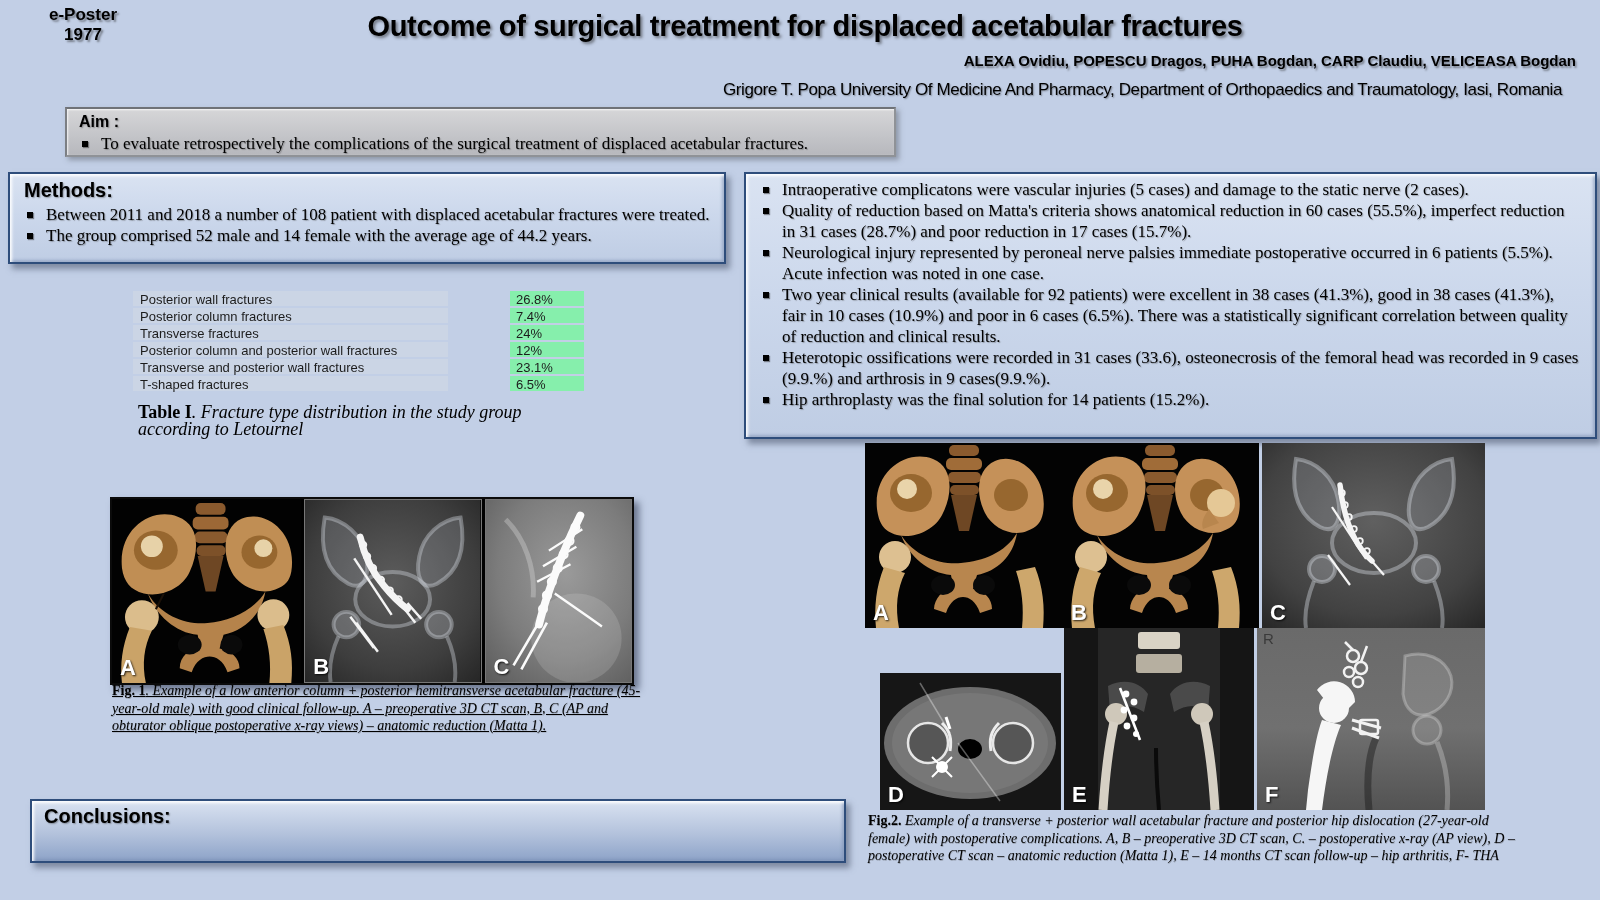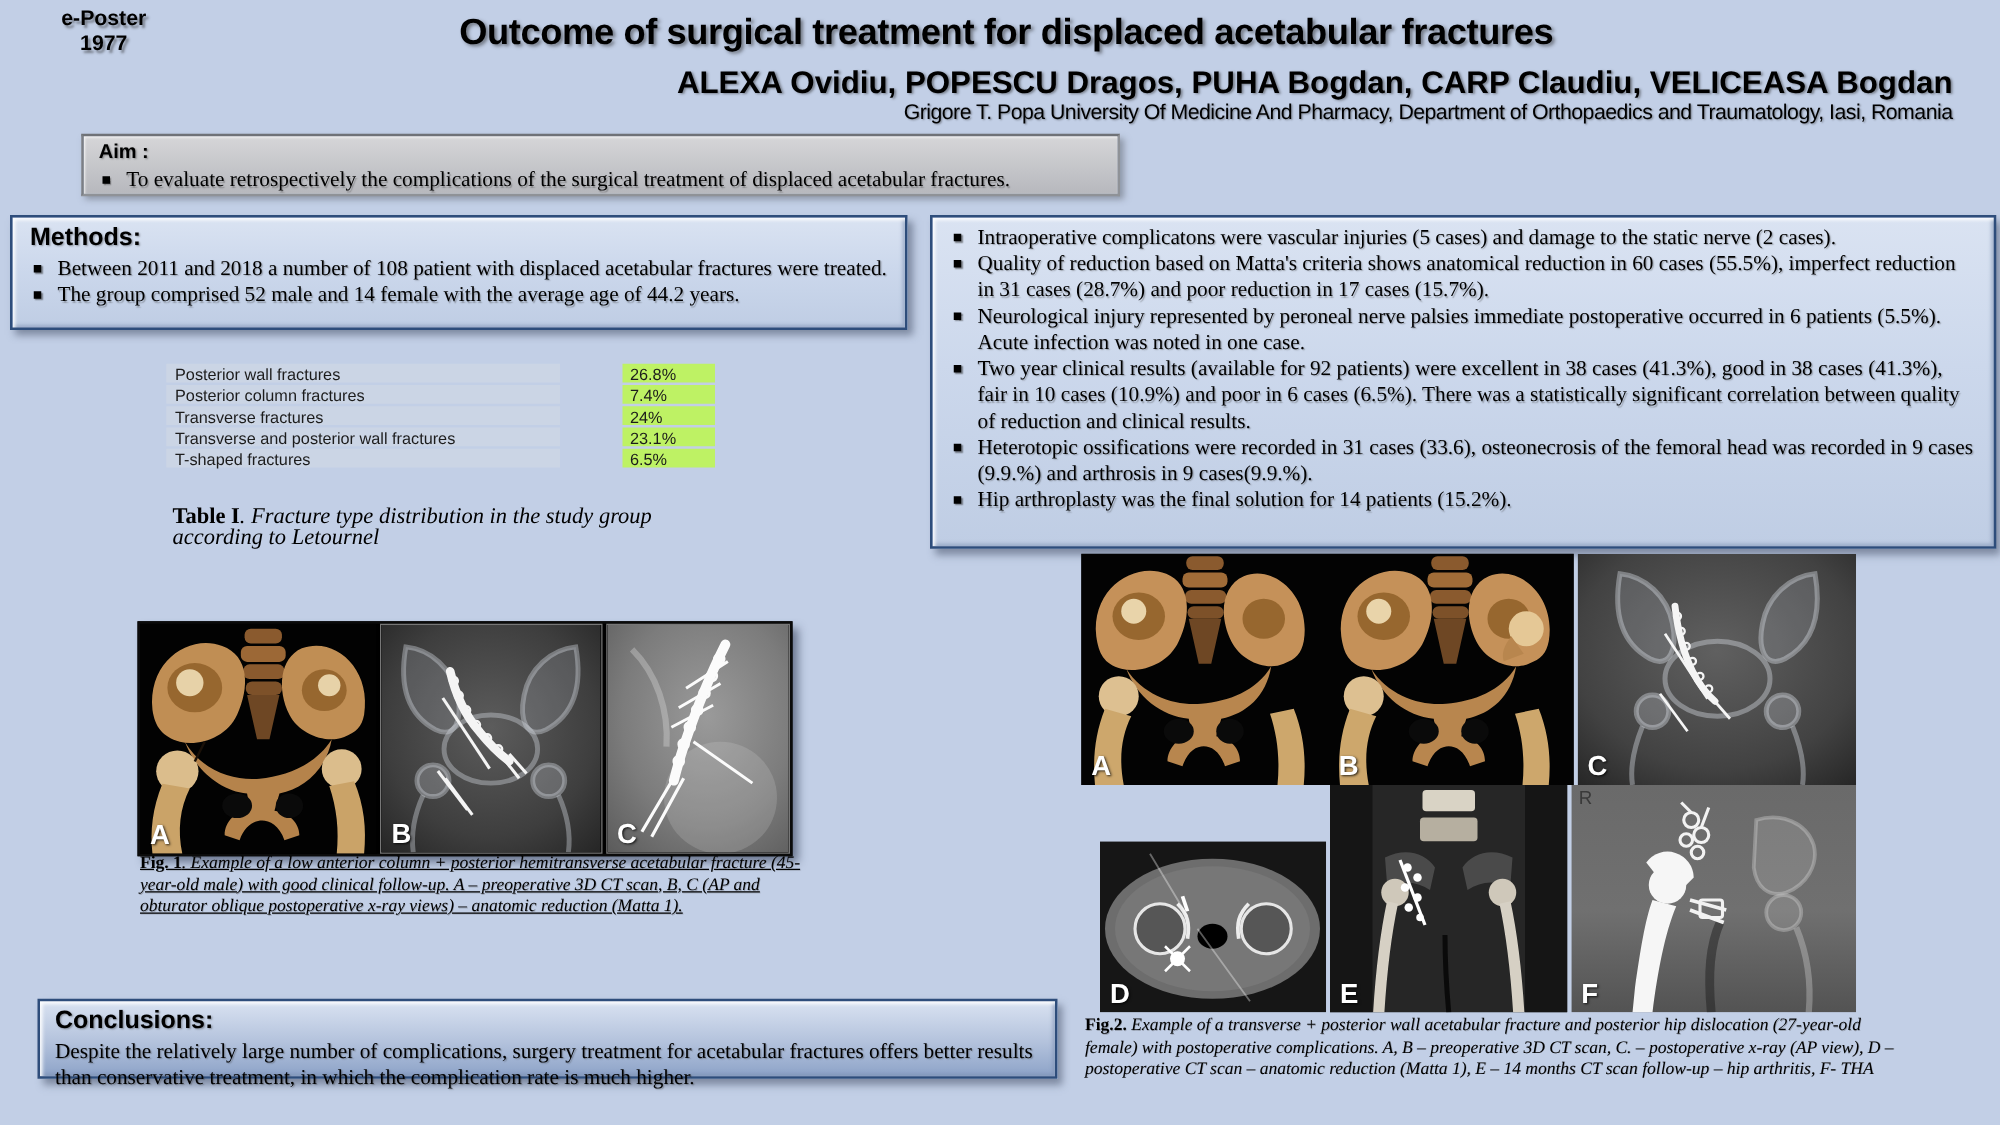--- a/index.html
+++ b/index.html
@@ -21,23 +21,23 @@
     text-shadow:2px 2px 2px rgba(30,30,30,.45);
   }
   .title{
     position:absolute;left:260px;top:10px;width:1090px;
     margin:0;text-align:center;
     font-family:"Liberation Sans", sans-serif;
     font-weight:bold;font-size:29px;letter-spacing:-0.3px;
     text-shadow:2px 2px 3px rgba(30,30,30,.5);
   }
   .authors{
-    position:absolute;right:38px;top:52px;width:1100px;text-align:right;
-    font-family:"Liberation Sans", sans-serif;
-    font-weight:bold;font-size:25px;
+    position:absolute;right:24px;top:52px;width:1100px;text-align:right;
+    font-family:"Liberation Sans", sans-serif;
+    font-weight:bold;font-size:15px;
     text-shadow:1.5px 1.5px 2px rgba(30,30,30,.45);
   }
   .affiliation{
     position:absolute;right:38px;top:80px;width:1100px;text-align:right;
     font-family:"Liberation Sans", sans-serif;
     font-size:17px;letter-spacing:-0.4px;
     text-shadow:1px 1px 1.5px rgba(30,30,30,.4);
   }
   
   .box h2{
@@ -70,21 +70,21 @@
   .sq{flex:0 0 auto;width:6px;height:6px;background:#000;margin:8px 13px 0 3px;
       box-shadow:1px 1px 1px rgba(40,40,40,.5);}
   .btext{flex:1 1 auto;}
   
   .ftable{
     position:absolute;left:133px;top:291px;width:385px;
     font-family:"Liberation Sans", sans-serif;font-size:13px;color:#1c1c1c;
   }
   .trow{display:flex;margin-bottom:2px;height:15px;line-height:15px;gap:48px;}
   .tlabel{flex:0 0 308px;background:#cbd5e5;padding:1px 0 1px 7px;}
-  .tvalue{flex:0 0 68px;background:#bef264;margin-left:2px;padding:1px 0 1px 6px;}
+  .tvalue{flex:0 0 68px;background:#86efac;margin-left:14px;padding:1px 0 1px 6px;}
   .tcap{
     position:absolute;left:138px;top:404px;width:395px;
     font-size:18px;line-height:17px;font-style:italic;
   }
   .tcap b{font-style:normal;}
   
   .figpanel{position:absolute;overflow:hidden;}
   .figpanel svg{position:absolute;left:0;top:0;width:100%;height:100%;}
   .plabel{
     position:absolute;left:8px;bottom:4px;
@@ -196,20 +196,24 @@
       <div class="trow">
         <div class="tlabel">Posterior column fractures</div>
         <div class="tvalue">7.4%</div>
       </div>
 
       <div class="trow">
         <div class="tlabel">Transverse fractures</div>
         <div class="tvalue">24%</div>
       </div>
 
+      <div class="trow">
+        <div class="tlabel">Posterior column and posterior wall fractures</div>
+        <div class="tvalue">12%</div>
+      </div>
 
       <div class="trow">
         <div class="tlabel">Transverse and posterior wall fractures</div>
         <div class="tvalue">23.1%</div>
       </div>
 
       <div class="trow">
         <div class="tlabel">T-shaped fractures</div>
         <div class="tvalue">6.5%</div>
       </div>
@@ -311,21 +315,20 @@
       </svg>
       <span class="plabel">C</span>
     </div>
   </div>
   <div class="figcap fig1cap">
     <b>Fig. 1</b><span>. Example of a low anterior column + posterior hemitransverse acetabular fracture (45-year-old male) with good clinical follow-up. A – preoperative 3D CT scan, B, C (AP and obturator oblique postoperative x-ray views) – anatomic reduction (Matta 1).</span>
   </div>
 
   <section class="box bluebox conclbox" style="left:30px;top:799px;width:816px;height:64px;padding:4px 12px;">
     <h2>Conclusions:</h2>
-    <div class="btxt">Despite the relatively large number of complications, surgery treatment for acetabular fractures offers better results than conservative treatment, in which the complication rate is much higher.</div>
   </section>
 
   <div class="figpanel" style="left:865px;top:443px;width:394px;height:185px;background:#030303;">
     <svg viewBox="0 0 394 185" preserveAspectRatio="none">
       <rect width="394" height="185" fill="#030303"></rect>
       <g id="pv2">
         <rect x="84" y="2" width="30" height="11" rx="5" fill="#8a5a2e"></rect>
         <rect x="81" y="15" width="36" height="12" rx="5" fill="#a06c38"></rect>
         <rect x="83" y="29" width="33" height="11" rx="5" fill="#8a5a2e"></rect>
         <rect x="85" y="42" width="29" height="10" rx="5" fill="#7d5129"></rect>

